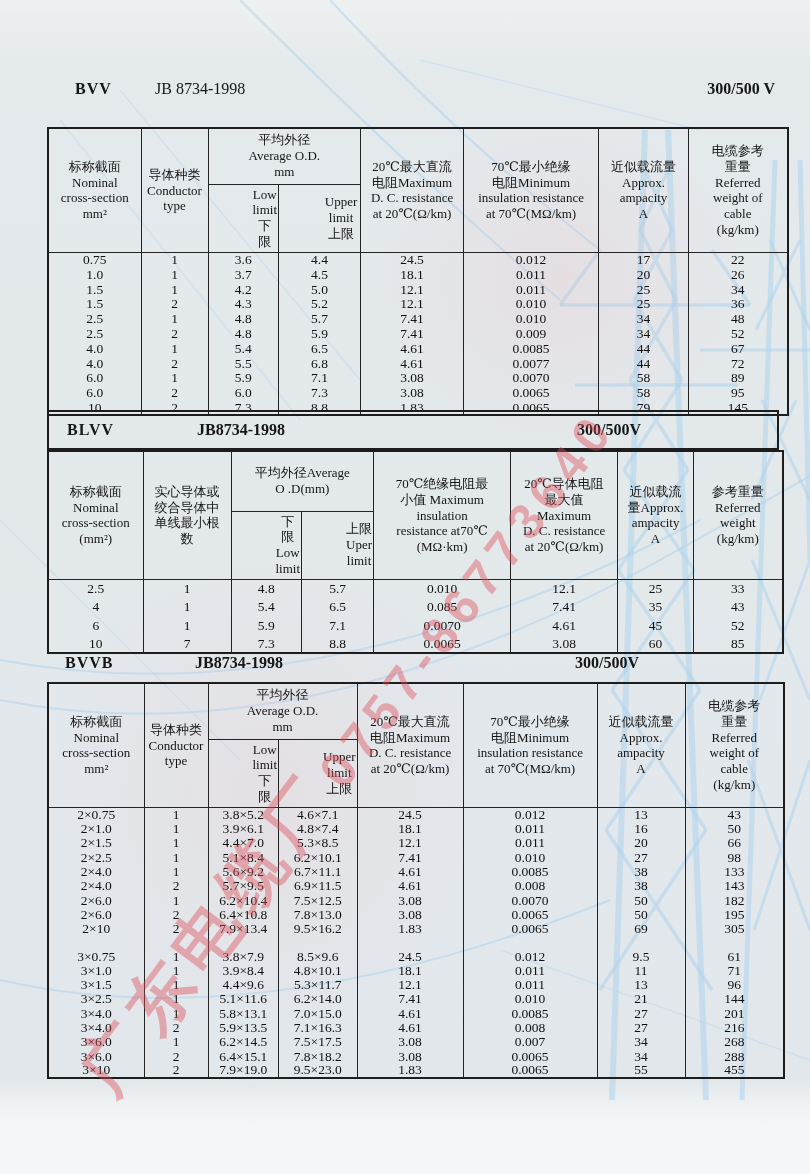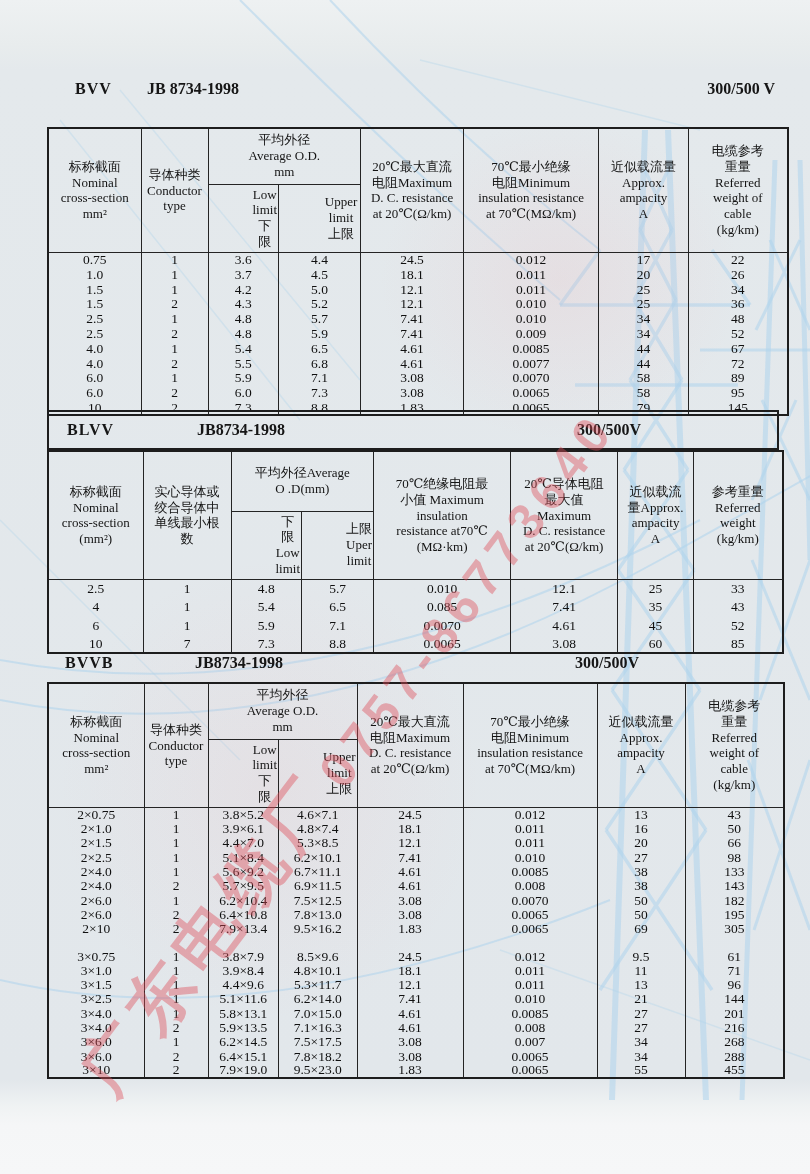--- a/index.html
+++ b/index.html
@@ -10,21 +10,21 @@
     font-family:"Liberation Serif","DejaVu Serif",serif;
     color:#161616;
     background:linear-gradient(180deg,#eef1f2 0px,#e8eced 45px,#e4e9ec 70px,#e2e7eb 1080px,#eff2f3 1105px,#f5f6f7 1125px,#f6f7f8 100%);
   }
   .tint{position:absolute;pointer-events:none;z-index:1;}
   .tint.pink1{left:380px;top:120px;width:360px;height:320px;background:radial-gradient(closest-side,rgba(236,170,175,0.16),rgba(236,170,175,0));}
   .tint.pink2{left:60px;top:560px;width:420px;height:460px;background:radial-gradient(closest-side,rgba(236,170,175,0.12),rgba(236,170,175,0));}
   .bg-art{position:absolute;left:0;top:0;z-index:0;}
   .page-header{position:absolute;left:47px;top:80px;width:732px;height:22px;font-size:16px;z-index:2;}
   .page-header .model{position:absolute;left:28px;font-weight:600;letter-spacing:1px;}
-  .page-header .standard{position:absolute;left:100px;font-weight:700;}
+  .page-header .standard{position:absolute;left:108px;font-weight:400;}
   .page-header .voltage{position:absolute;right:4px;font-weight:600;}
   .tbl-host{position:absolute;left:47px;z-index:2;}
   table.spec{border-collapse:collapse;table-layout:fixed;border:2px solid #1d1d1d;background:transparent;}
   table.spec th{
     border:1px solid #242424;font-weight:normal;text-align:center;
     font-size:13px;line-height:1.22;padding:2px 1px;color:#141414;
   }
   table.spec thead tr:last-child th{border-bottom:1.5px solid #242424;padding-left:44px;}
   table.spec tbody td{
     border-left:1px solid #242424;border-right:1px solid #242424;

